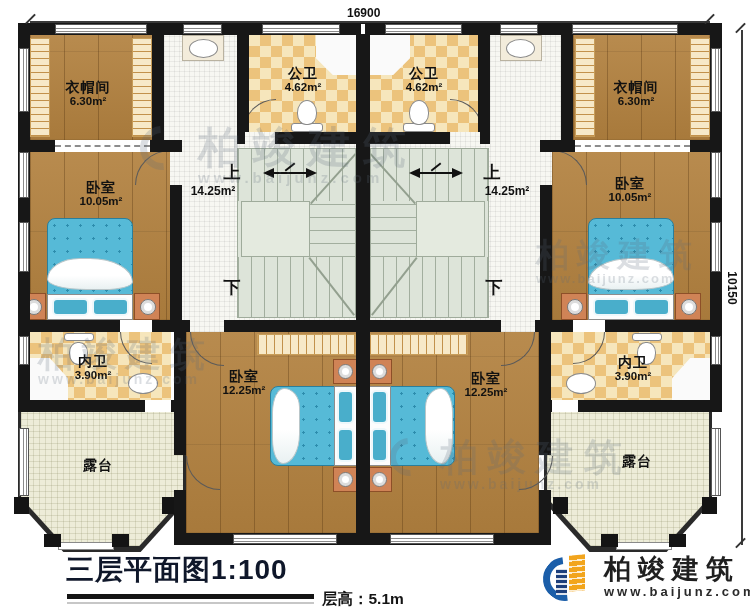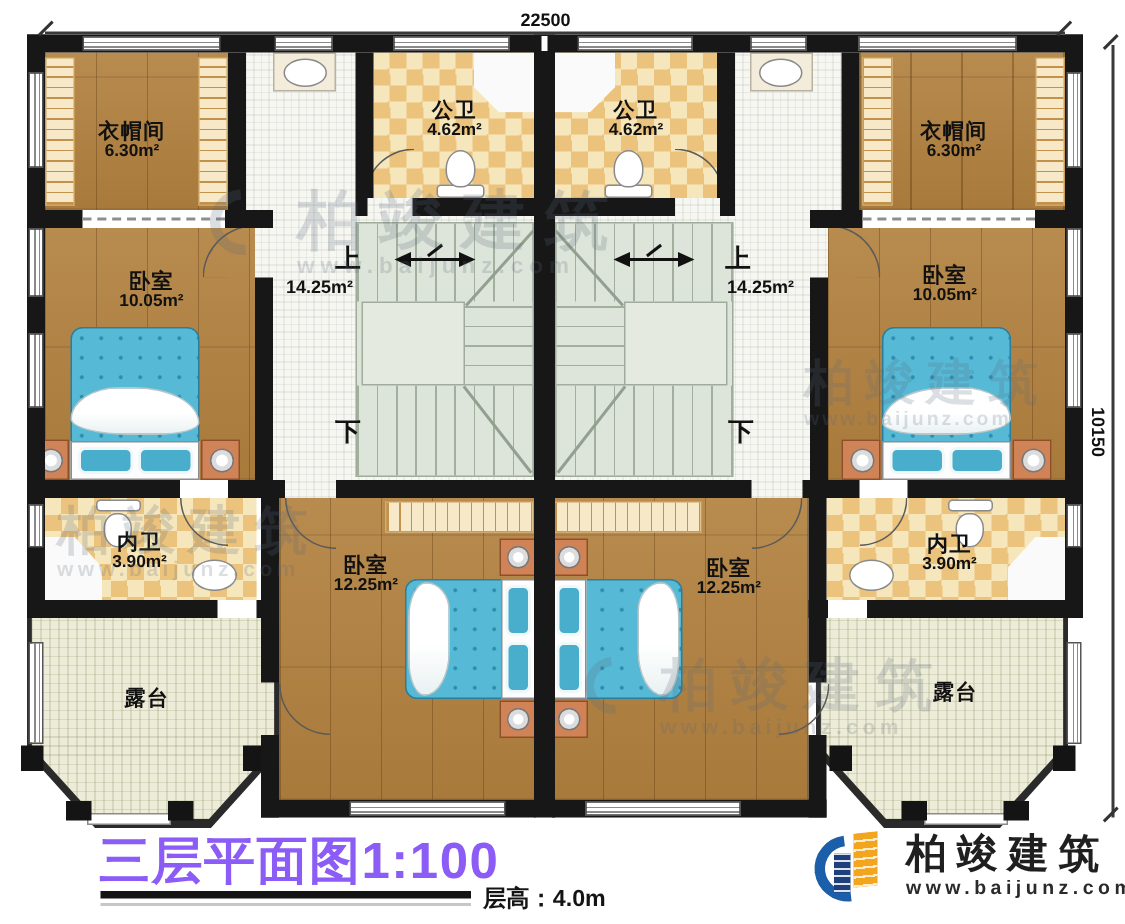--- a/index.html
+++ b/index.html
@@ -53,21 +53,21 @@
   .tri-r{border-left:11px solid #111;}
   .aline{position:absolute;background:#111;}
   .dimline{position:absolute;background:#3a3a3a;}
   .dimtick{position:absolute;width:13px;height:2px;background:#333;}
   .dimtext{position:absolute;font-size:12px;font-weight:bold;color:#111;white-space:nowrap;}
   .wm{position:absolute;opacity:.21;color:#5c6a7a;font-weight:900;white-space:nowrap;display:flex;align-items:flex-start;}
   .wm .wmcol{display:flex;flex-direction:column;}
   .wm .wmb{letter-spacing:12px;line-height:1;}
   .wm .wmu{letter-spacing:4px;line-height:1.2;}
   .wmicon{position:relative;border-radius:50%;}
-  .ftitle{position:absolute;font-size:34px;font-weight:bold;letter-spacing:1px;color:#8b5cf6;white-space:nowrap;}
+  .ftitle{position:absolute;font-size:28px;font-weight:bold;letter-spacing:1px;color:#0f172a;white-space:nowrap;}
   .funder1{position:absolute;background:#141414;}
   .funder2{position:absolute;background:#c7c7c7;}
   .fstat{position:absolute;font-size:15.5px;font-weight:bold;color:#141414;white-space:nowrap;}
   .logo{position:absolute;display:flex;align-items:center;}
   .logo-icon{position:relative;width:54px;height:56px;}
   .swoosh{position:absolute;left:1px;top:8px;width:44px;height:44px;border-radius:50%;border:7px solid #1b5ea9;border-top-color:transparent;border-right-color:transparent;transform:rotate(38deg);}
   .bldg-dark{position:absolute;left:14px;top:20px;width:11px;height:26px;background:#1d3f7c;background-image:repeating-linear-gradient(0deg,rgba(255,255,255,.85) 0 1.5px,transparent 1.5px 5px);}
   .bldg-orange{position:absolute;left:27px;top:6px;width:16px;height:36px;background:#f2a51d;background-image:repeating-linear-gradient(0deg,rgba(255,255,255,.8) 0 1.5px,transparent 1.5px 6px);transform:skewY(-6deg);}
   .logo-brand{font-size:27px;font-weight:900;letter-spacing:7px;color:#1f1f1f;line-height:1.05;}
   .logo-url{font-size:13px;font-weight:800;letter-spacing:3px;color:#2a2a2a;}
@@ -324,21 +324,21 @@
   <div class="stxt updown" style="left:232px;top:161px">上</div>
   <div class="stxt sarea" style="left:213px;top:184px">14.25m²</div>
   <div class="stxt updown" style="left:232px;top:276px">下</div>
   <div class="stxt updown" style="left:492px;top:161px">上</div>
   <div class="stxt sarea" style="left:507px;top:184px">14.25m²</div>
   <div class="stxt updown" style="left:494px;top:276px">下</div>
 
   <div class="dimline" style="left:30px;top:21px;width:680px;height:1.5px"></div>
   <div class="dimtick" style="left:24px;top:18px;transform:rotate(-45deg)"></div>
   <div class="dimtick" style="left:703px;top:18px;transform:rotate(-45deg)"></div>
-  <div class="dimtext" style="left:347px;top:6px">22500</div>
+  <div class="dimtext" style="left:347px;top:6px">16900</div>
   <div class="dimline" style="left:741px;top:30px;width:1.5px;height:515px"></div>
   <div class="dimtick" style="left:734px;top:27px;transform:rotate(-45deg)"></div>
   <div class="dimtick" style="left:734px;top:542px;transform:rotate(-45deg)"></div>
   <div class="dimtext" style="left:702px;top:281px;width:60px;text-align:center;transform:rotate(90deg)">10150</div>
 
   <div class="wm" style="left:140px;top:126px">
     <span class="wmicon" style="width:44px;height:44px;border:7px solid #5c6a7a;border-top-color:transparent;border-right-color:transparent;transform:rotate(40deg);margin-right:14px"></span>
     <span class="wmcol">
       <span class="wmb" style="font-size:43px">柏竣建筑</span>
       <span class="wmu" style="font-size:15px">www.baijunz.com</span>
@@ -361,21 +361,21 @@
     <span class="wmcol">
       <span class="wmb" style="font-size:38px;letter-spacing:10px">柏竣建筑</span>
       <span class="wmu" style="font-size:14px;letter-spacing:3px">www.baijunz.com</span>
     </span>
   </div>
 
   <div class="ftitle" style="left:66px;top:551px">三层平面图1:100</div>
   <div class="funder1" style="left:67px;top:594px;width:247px;height:5px"></div>
   <div class="funder2" style="left:67px;top:602px;width:247px;height:2px"></div>
   <div class="fstat" style="left:322px;top:589px">
-    <span>层高：</span><span>4.0m</span>
+    <span>层高：</span><span>5.1m</span>
   </div>
   <div class="logo" style="left:542px;top:549px">
     <div class="logo-icon">
       <span class="swoosh"></span>
       <span class="bldg-dark"></span>
       <span class="bldg-orange"></span>
     </div>
     <div style="margin-left:8px">
       <div class="logo-brand">柏竣建筑</div>
       <div class="logo-url">www.baijunz.com</div>

